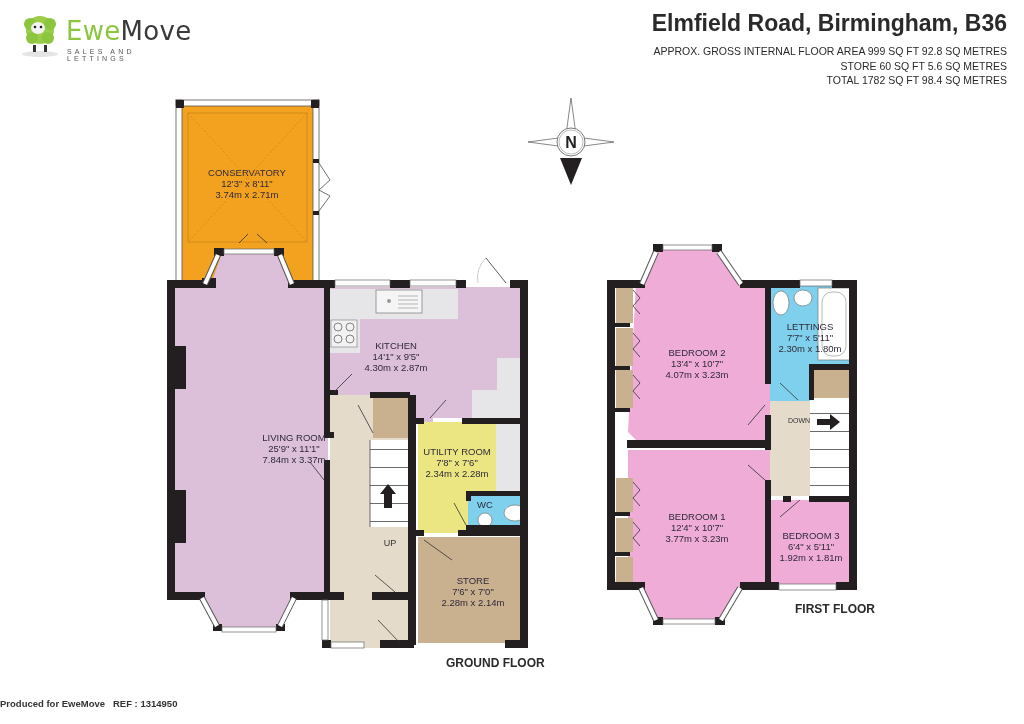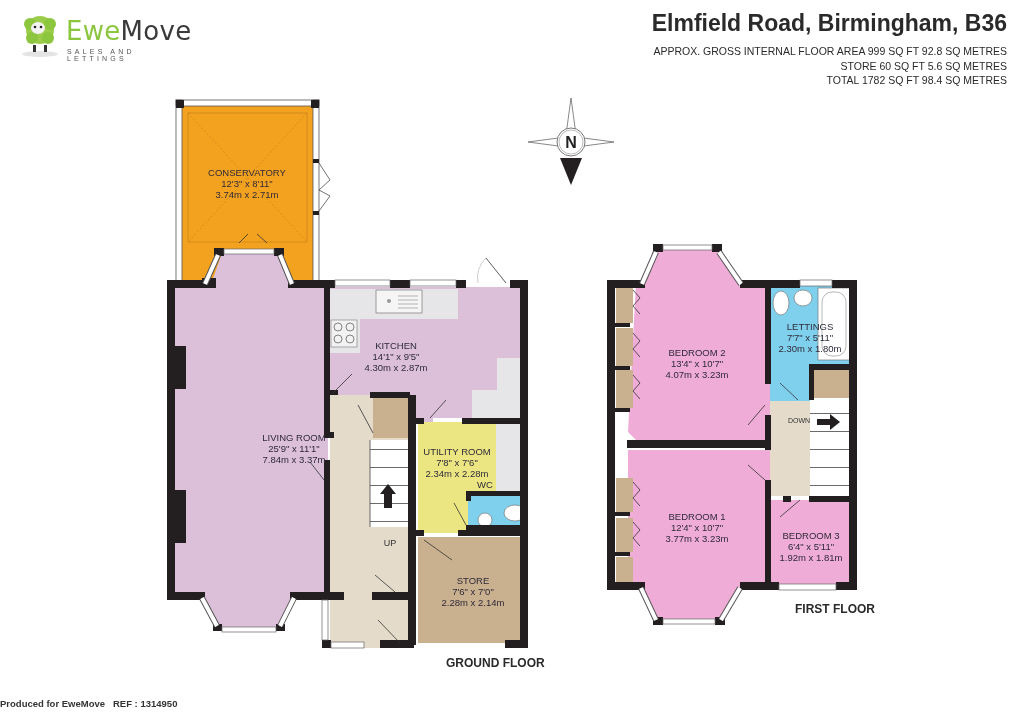--- a/index.html
+++ b/index.html
@@ -309,21 +309,21 @@
 <div class="room-label" style="left:396px; top:340px;">
   <div class="nm">KITCHEN</div>
   <div>14'1"  x 9'5"</div>
   <div>4.30m  x 2.87m</div>
 </div>
 <div class="room-label" style="left:457px; top:446px;">
   <div class="nm">UTILITY ROOM</div>
   <div>7'8"  x 7'6"</div>
   <div>2.34m  x 2.28m</div>
 </div>
-<div class="room-label" style="left:485px; top:479px; font-size:9px;">
+<div class="room-label" style="left:485px; top:499px; font-size:9px;">
   <div class="nm">WC</div>
 </div>
 <div class="room-label" style="left:473px; top:575px;">
   <div class="nm">STORE</div>
   <div>7'6"  x 7'0"</div>
   <div>2.28m  x 2.14m</div>
 </div>
 <div class="small-label" style="left:390px; top:538px;">UP</div>
 <div class="floor-label" style="left:446px; top:656px;">GROUND FLOOR</div>
 

